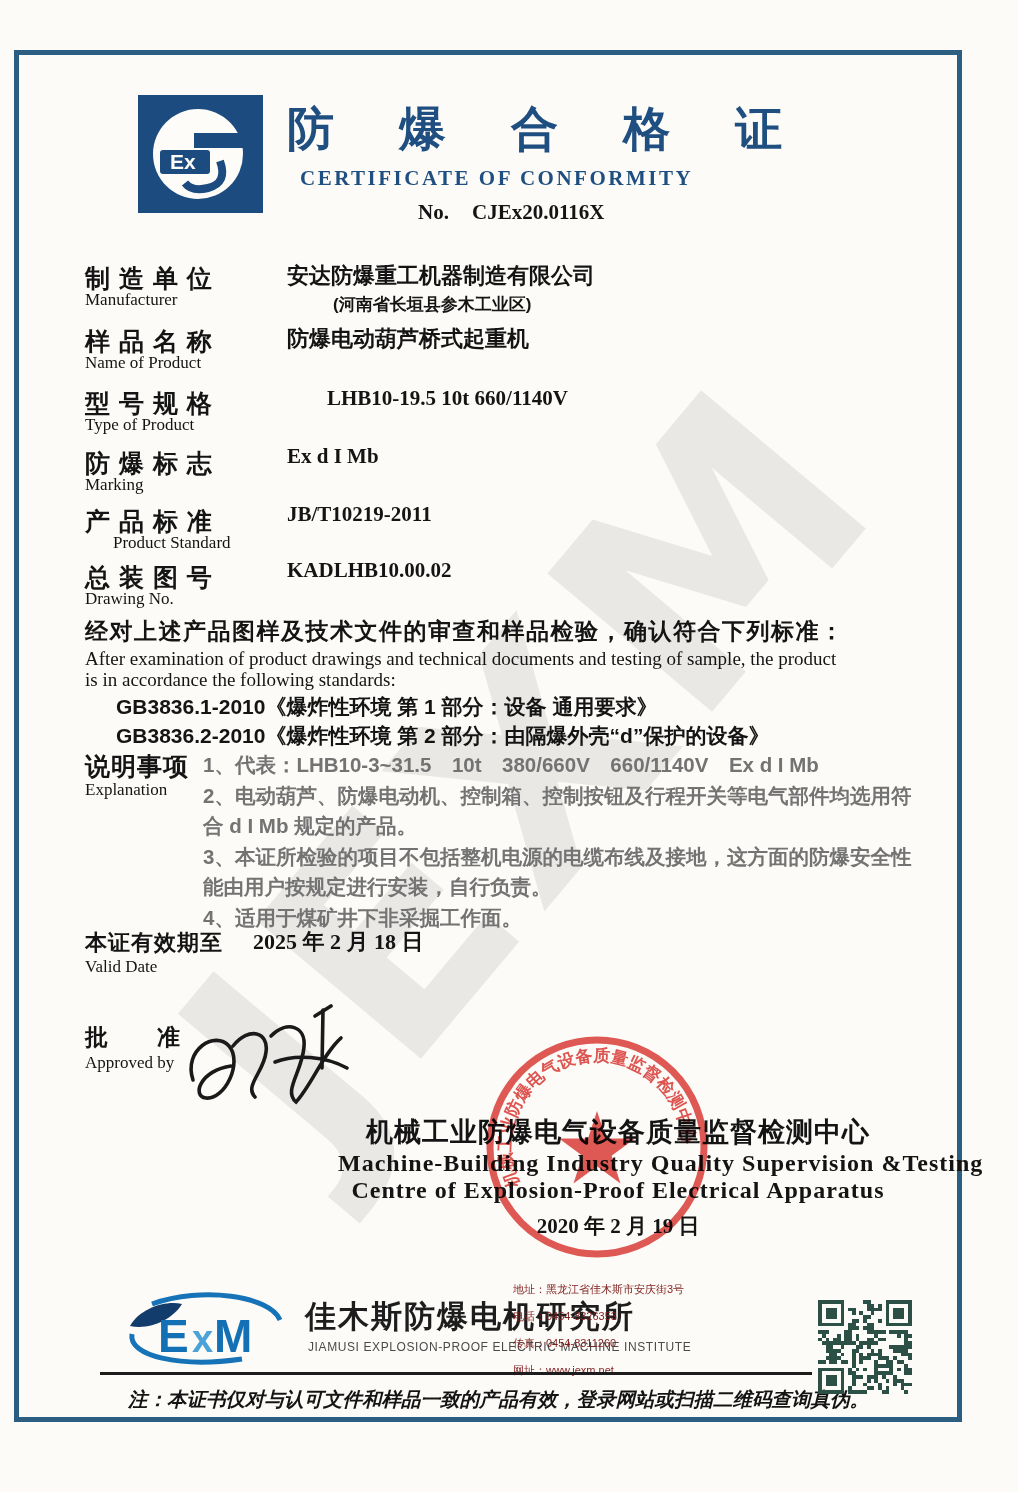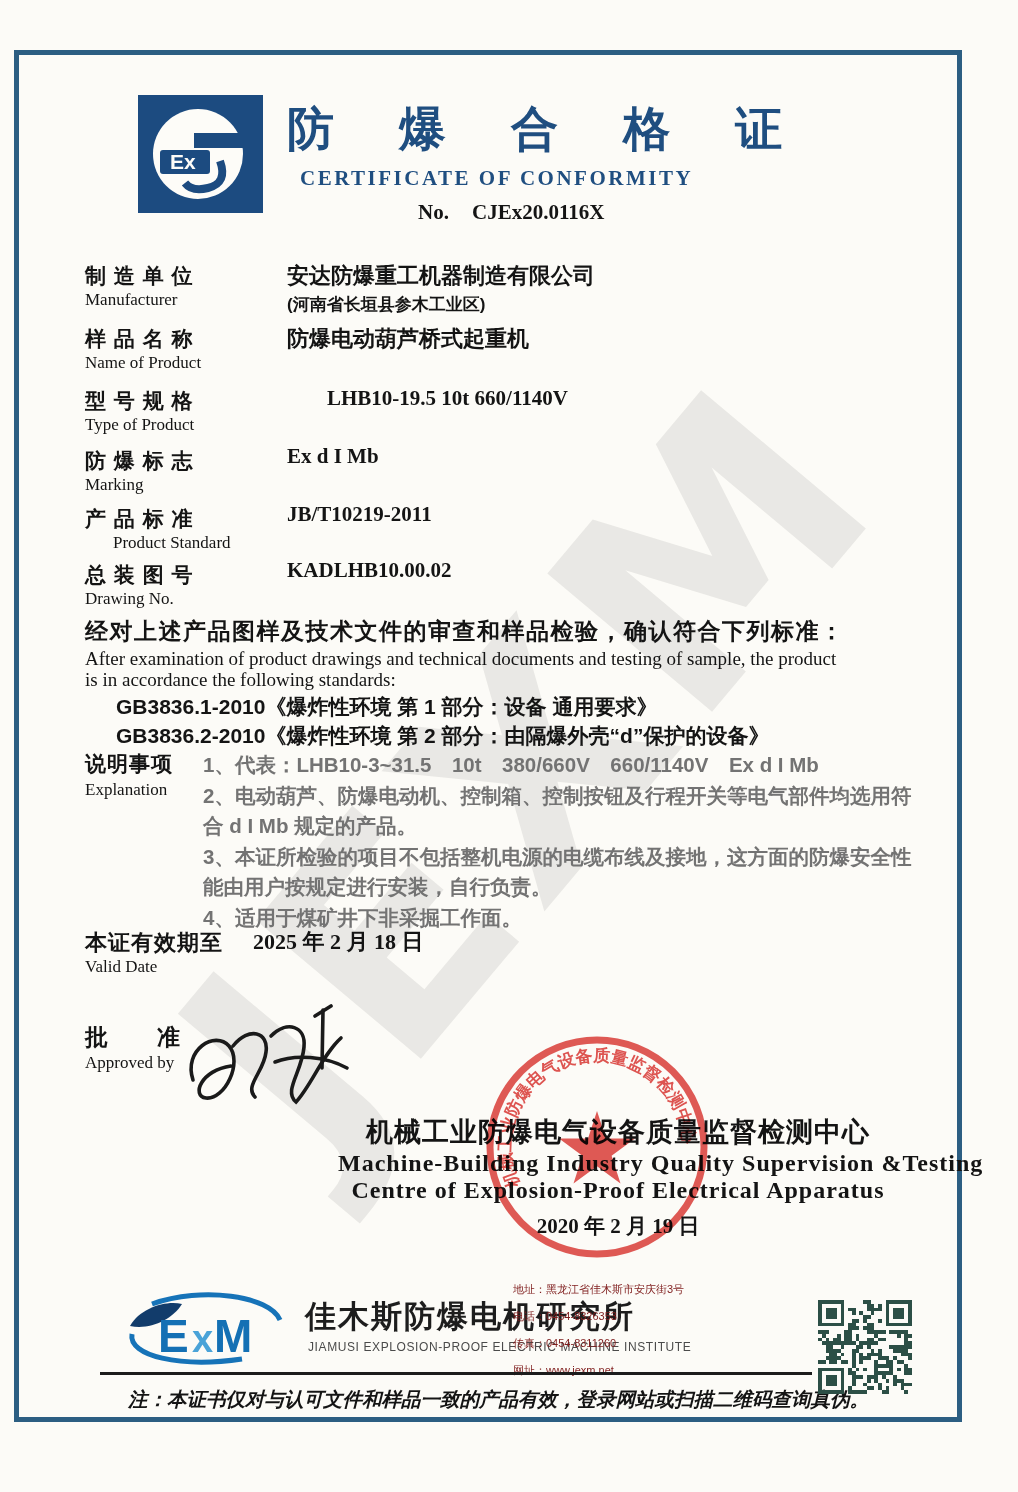--- a/index.html
+++ b/index.html
@@ -12,24 +12,24 @@
   
   .watermark{position:absolute;left:530px;top:770px;transform:translate(-50%,-50%) rotate(-50deg);
              font-size:295px;font-weight:bold;letter-spacing:12px;color:rgba(110,110,110,0.13);
              white-space:nowrap;z-index:1;font-family:"DejaVu Sans",sans-serif;}
   
   .title-cn{font-size:47px;font-weight:bold;color:#1f4e80;letter-spacing:26px;white-space:nowrap;}
   .title-en{font-size:21px;font-weight:bold;color:#1f4e80;letter-spacing:2.5px;
             font-family:"Liberation Serif",serif;white-space:nowrap;}
   .cert-no{font-size:21px;font-weight:600;font-family:"Liberation Serif",serif;color:#141414;}
   
-  .lab-cn{font-size:21px;font-weight:bold;letter-spacing:1px;color:#141414;white-space:nowrap;}
+  .lab-cn{font-size:25px;font-weight:bold;letter-spacing:1px;color:#141414;white-space:nowrap;}
   .lab-en{font-size:17px;font-family:"Liberation Serif",serif;color:#141414;white-space:nowrap;}
   .val-cn{font-size:22px;font-weight:bold;color:#141414;white-space:nowrap;}
-  .val-sub{font-size:17px;font-weight:bold;color:#141414;white-space:nowrap;}
+  .val-sub{font-size:17px;font-weight:bold;color:#141414;white-space:nowrap;margin-left:46px;}
   .val-lat{font-size:21px;font-family:"Liberation Serif",serif;font-weight:600;color:#141414;white-space:nowrap;}
   
   .std-intro{font-size:23px;font-weight:bold;letter-spacing:1.5px;color:#141414;white-space:nowrap;}
   .std-en{font-size:19px;font-family:"Liberation Serif",serif;color:#141414;white-space:nowrap;}
   .std-item{font-size:21px;font-weight:bold;color:#141414;white-space:nowrap;}
   .exp-items{font-size:20.5px;font-weight:bold;color:#737373;line-height:30.5px;width:718px;}
   .exp-items div{margin:0;}
   
   .issuer{width:560px;text-align:center;}
   .issuer .cn{font-size:27px;font-weight:bold;letter-spacing:1px;color:#141414;white-space:nowrap;}

